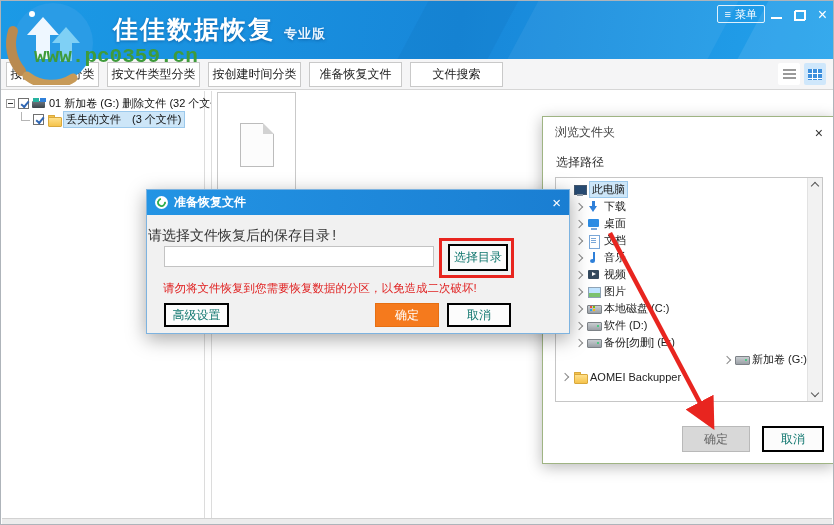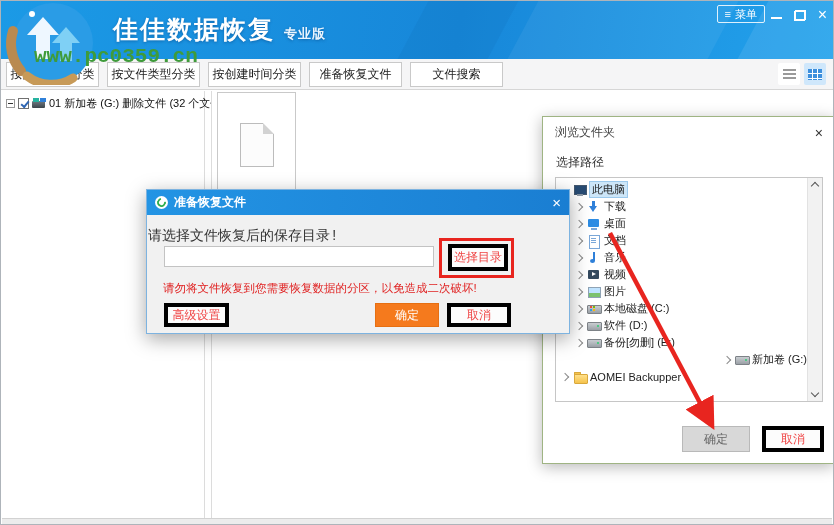--- a/index.html
+++ b/index.html
@@ -110,22 +110,22 @@
   .dlg1-title{height:25px;background:linear-gradient(90deg,#2394e4,#1a7ed2);display:flex;align-items:center;
     padding:0 8px;gap:6px;}
   .dlg1-title .t{color:#fff;font-size:12px;font-weight:bold;}
   .recycle{width:13px;height:13px;border-radius:50%;background:#fff;position:relative;flex:none;}
   .recycle::after{content:"";position:absolute;inset:2px;border:2px solid #2fae4e;border-radius:50%;
     border-top-color:transparent;transform:rotate(35deg);}
   .dlg-close{margin-left:auto;color:#fff;font-size:15px;line-height:1;cursor:default;}
   .dlg1 .prompt{position:absolute;left:1px;top:37px;font-size:14px;color:#333;font-family:Liberation Mono, monospace;}
   .dlg1 input{position:absolute;left:17px;top:56px;width:270px;height:21px;border:1px solid #c3c3c3;
     background:#fff;font-size:12px;padding:0 4px;}
-  .btn{display:flex;align-items:center;justify-content:center;font-size:12px;color:#ef4444;
-    background:#fcfcfc;border:4px solid #000000;cursor:default;}
+  .btn{display:flex;align-items:center;justify-content:center;font-size:12px;color:#0f766e;
+    background:#fcfcfc;border:2px solid #000000;cursor:default;}
   .btn-choose{position:absolute;left:301px;top:54px;width:60px;height:27px;}
   .dlg1 .warning{position:absolute;left:16px;top:91px;font-size:11.5px;color:#e02222;white-space:nowrap;}
   .btn-adv{position:absolute;left:17px;top:113px;width:65px;height:24px;}
   .btn-ok1{position:absolute;left:228px;top:113px;width:64px;height:24px;background:var(--orange);
     border:1px solid #e66f12;color:#fff;}
   .btn-cancel1{position:absolute;left:300px;top:113px;width:64px;height:24px;}
 
   
   .dlg2{position:absolute;left:541px;top:115px;width:292px;height:348px;background:#fff;
     border:1px solid #9fb483;box-shadow:0 3px 14px rgba(0,0,0,.28);z-index:10;}
@@ -208,20 +208,26 @@
     </div>
   </div>
 
   <div class="panel-left">
     <div class="lrow lrow1">
       <span class="exp"></span>
       <span class="cb"></span>
       <span class="ico ico-drive"></span>
       <span>01 新加卷 (G:) 删除文件 (32 个文件)</span>
     </div>
+    <div class="lrow lrow2">
+      <span class="conn"></span>
+      <span class="cb"></span>
+      <span class="ico ico-folder"></span>
+      <span class="sel-label">丢失的文件　(3 个文件)</span>
+    </div>
   </div>
 
   <div class="panel-right">
     <div class="file-item">
       <div class="bigdoc"></div>
     </div>
   </div>
 
   <div class="dlg1">
     <div class="dlg1-title">

